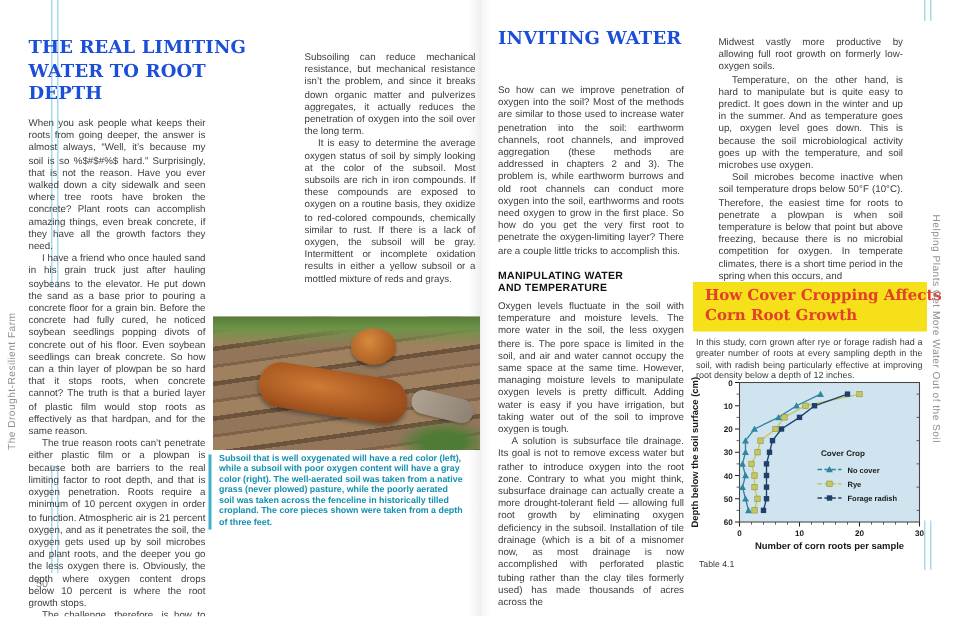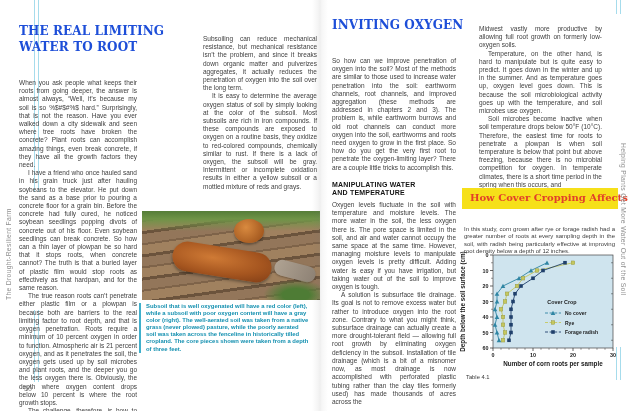--- a/index.html
+++ b/index.html
@@ -83,20 +83,21 @@
 <div id="spread">
 
   <div class="vrule" id="vl-top"></div>
   <div class="sidebar-title" id="sidebar-left-title">The Drought-Resilient Farm</div>
   <div class="vrule" id="vl-bottom"></div>
   <div class="pagenum" id="pagenum-left">50</div>
 
   <div class="headline" id="headline-left">
     <div>THE REAL LIMITING</div>
     <div>WATER TO ROOT</div>
+    <div>DEPTH</div>
   </div>
 
   <div class="col" id="l-col1">
     <p>When you ask people what keeps their roots from going deeper, the answer is almost always, “Well, it’s because my soil is so %$#$#%$ hard.” Surprisingly, that is not the reason. Have you ever walked down a city sidewalk and seen where tree roots have broken the concrete? Plant roots can accomplish amazing things, even break concrete, if they have all the growth factors they need.</p>
     <p class="indent">I have a friend who once hauled sand in his grain truck just after hauling soybeans to the elevator. He put down the sand as a base prior to pouring a concrete floor for a grain bin. Before the concrete had fully cured, he noticed soybean seedlings popping divots of concrete out of his floor. Even soybean seedlings can break concrete. So how can a thin layer of plowpan be so hard that it stops roots, when concrete cannot? The truth is that a buried layer of plastic film would stop roots as effectively as that hardpan, and for the same reason.</p>
     <p class="indent">The true reason roots can’t penetrate either plastic film or a plowpan is because both are barriers to the real limiting factor to root depth, and that is oxygen penetration. Roots require a minimum of 10 percent oxygen in order to function. Atmospheric air is 21 percent oxygen, and as it penetrates the soil, the oxygen gets used up by soil microbes and plant roots, and the deeper you go the less oxygen there is. Obviously, the depth where oxygen content drops below 10 percent is where the root growth stops.</p>
     <p class="indent">The challenge, therefore, is how to increase oxygen penetration into the soil.</p>
   </div>
 
   <div class="col" id="l-col2">
@@ -109,41 +110,42 @@
     <div class="ph-core-long"></div>
     <div class="ph-core-disc"></div>
     <div class="ph-core-gray"></div>
     <div class="ph-grass-br"></div>
   </div>
   <div id="photo-caption">Subsoil that is well oxygenated will have a red color (left), while a subsoil with poor oxygen content will have a gray color (right). The well-aerated soil was taken from a native grass (never plowed) pasture, while the poorly aerated soil was taken across the fenceline in historically tilled cropland. The core pieces shown were taken from a depth of three feet.</div>
 
   <div id="gutter"></div>
 
   <div class="headline" id="headline-right">
-    <div>INVITING OXYGEN</div>
+    <div>INVITING WATER</div>
   </div>
 
   <div class="col" id="r-col1">
     <p>So how can we improve penetration of oxygen into the soil? Most of the methods are similar to those used to increase water penetration into the soil: earthworm channels, root channels, and improved aggregation (these methods are addressed in chapters 2 and 3). The problem is, while earthworm burrows and old root channels can conduct more oxygen into the soil, earthworms and roots need oxygen to grow in the first place. So how do you get the very first root to penetrate the oxygen-limiting layer? There are a couple little tricks to accomplish this.</p>
     <div class="subheading">
       <div>MANIPULATING WATER</div>
       <div>AND TEMPERATURE</div>
     </div>
     <p>Oxygen levels fluctuate in the soil with temperature and moisture levels. The more water in the soil, the less oxygen there is. The pore space is limited in the soil, and air and water cannot occupy the same space at the same time. However, managing moisture levels to manipulate oxygen levels is pretty difficult. Adding water is easy if you have irrigation, but taking water out of the soil to improve oxygen is tough.</p>
     <p class="indent">A solution is subsurface tile drainage. Its goal is not to remove excess water but rather to introduce oxygen into the root zone. Contrary to what you might think, subsurface drainage can actually create a more drought-tolerant field — allowing full root growth by eliminating oxygen deficiency in the subsoil. Installation of tile drainage (which is a bit of a misnomer now, as most drainage is now accomplished with perforated plastic tubing rather than the clay tiles formerly used) has made thousands of acres across the</p>
   </div>
 
   <div class="col" id="r-col2">
     <p>Midwest vastly more productive by allowing full root growth on formerly low-oxygen soils.</p>
     <p class="indent">Temperature, on the other hand, is hard to manipulate but is quite easy to predict. It goes down in the winter and up in the summer. And as temperature goes up, oxygen level goes down. This is because the soil microbiological activity goes up with the temperature, and soil microbes use oxygen.</p>
     <p class="indent">Soil microbes become inactive when soil temperature drops below 50°F (10°C). Therefore, the easiest time for roots to penetrate a plowpan is when soil temperature is below that point but above freezing, because there is no microbial competition for oxygen. In temperate climates, there is a short time period in the spring when this occurs, and</p>
   </div>
 
   <div id="box-title">
     <div>How Cover Cropping Affects</div>
+    <div>Corn Root Growth</div>
   </div>
   <div id="box-body">In this study, corn grown after rye or forage radish had a greater number of roots at every sampling depth in the soil, with radish being particularly effective at improving root density below a depth of 12 inches.</div>
 
   <div id="chart-wrap">
     <svg id="chart-svg" viewBox="0 0 164 124" width="164" height="124">
         <rect x="34" y="7" width="120" height="93" fill="#cfe4ee"></rect>
         <line x1="42" y1="100" x2="42" y2="101.8" stroke="#333" stroke-width="0.5"></line>
         <line x1="50" y1="100" x2="50" y2="101.8" stroke="#333" stroke-width="0.5"></line>
         <line x1="58" y1="100" x2="58" y2="101.8" stroke="#333" stroke-width="0.5"></line>
         <line x1="66" y1="100" x2="66" y2="101.8" stroke="#333" stroke-width="0.5"></line>

